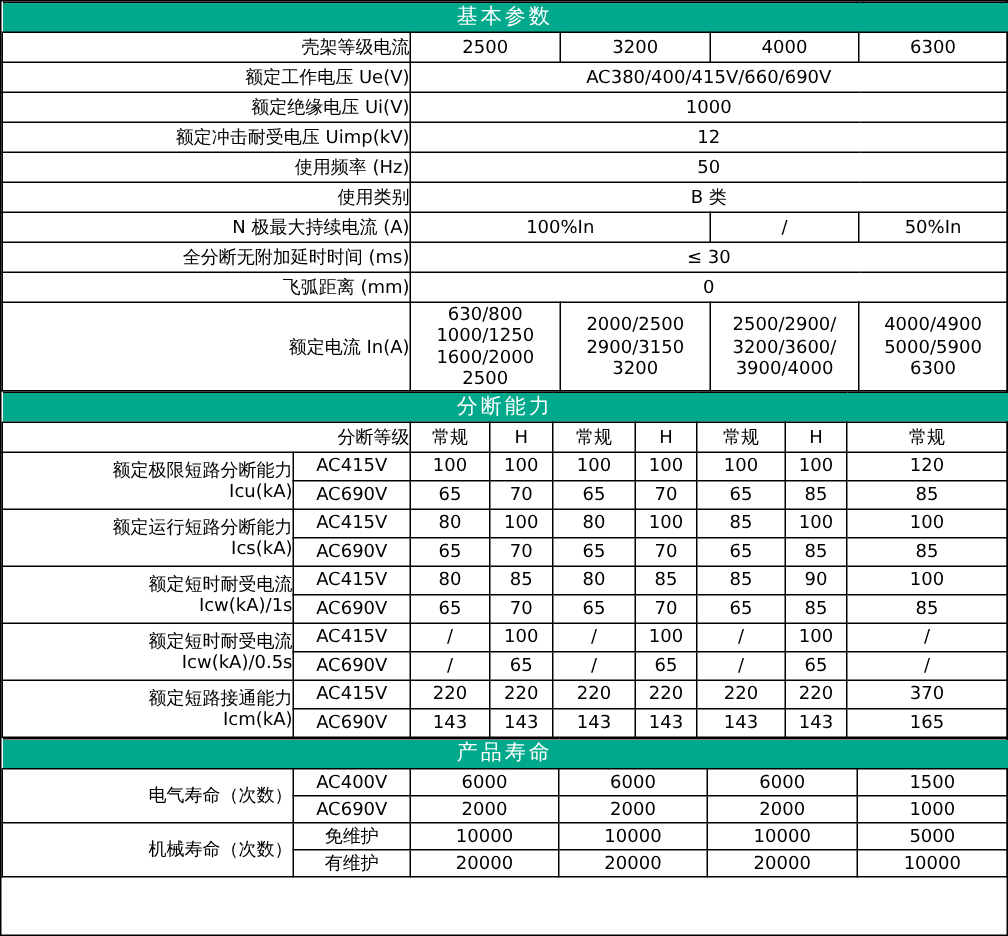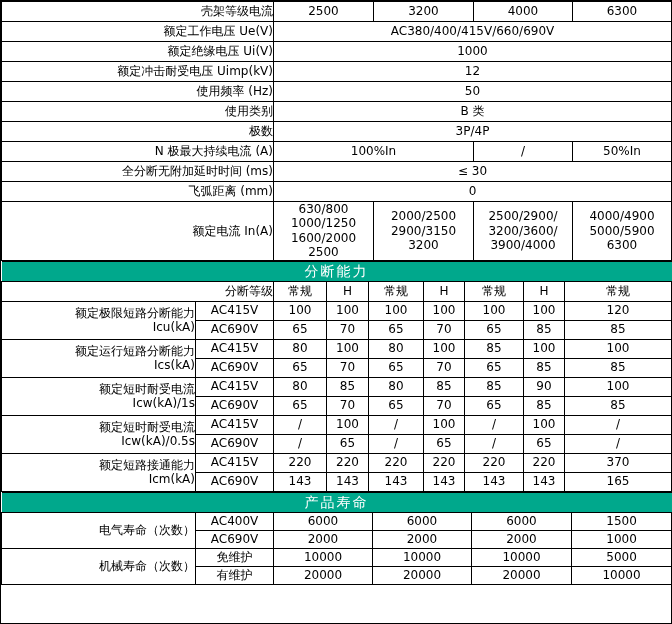--- a/index.html
+++ b/index.html
@@ -31,20 +31,23 @@
 
   <table>
     <colgroup>
       <col style="width:272px">
         <col style="width:100px">
         <col style="width:100px">
         <col style="width:99px">
         <col style="width:99px">
     </colgroup>
     <tbody>
+        <tr class="h20">
+      <td class="sec" colspan="5">基本参数</td>
+    </tr>
     <tr class="h20">
       <td class="lbl">壳架等级电流</td>
       <td>2500</td>
       <td>3200</td>
       <td>4000</td>
       <td>6300</td>
     </tr>
     <tr class="h20">
       <td class="lbl">额定工作电压 Ue(V)</td>
       <td colspan="4">AC380/400/415V/660/690V</td>
@@ -57,24 +60,20 @@
       <td class="lbl">额定冲击耐受电压 Uimp(kV)</td>
       <td colspan="4">12</td>
     </tr>
     <tr class="h20">
       <td class="lbl">使用频率 (Hz)</td>
       <td colspan="4">50</td>
     </tr>
     <tr class="h20">
       <td class="lbl">使用类别</td>
       <td colspan="4">B 类</td>
-    </tr>
-    <tr class="h20">
-      <td class="lbl">极数</td>
-      <td colspan="4">3P/4P</td>
     </tr>
     <tr class="h20">
       <td class="lbl">N 极最大持续电流 (A)</td>
       <td colspan="2">100%In</td>
       <td>/</td>
       <td>50%In</td>
     </tr>
     <tr class="h20">
       <td class="lbl">全分断无附加延时时间 (ms)</td>
       <td colspan="4">≤ 30</td>

